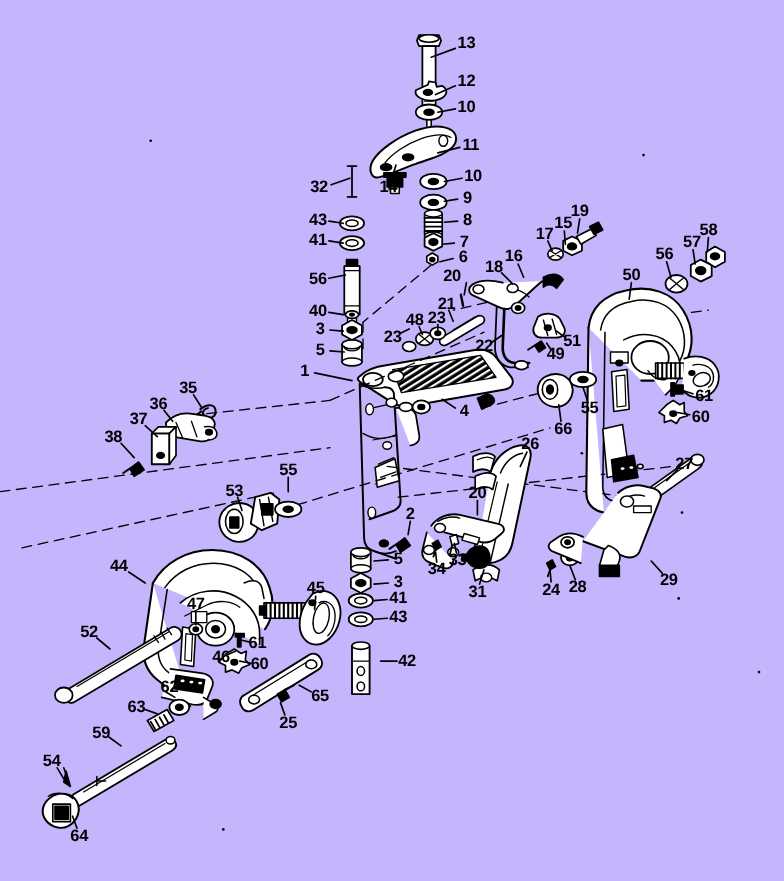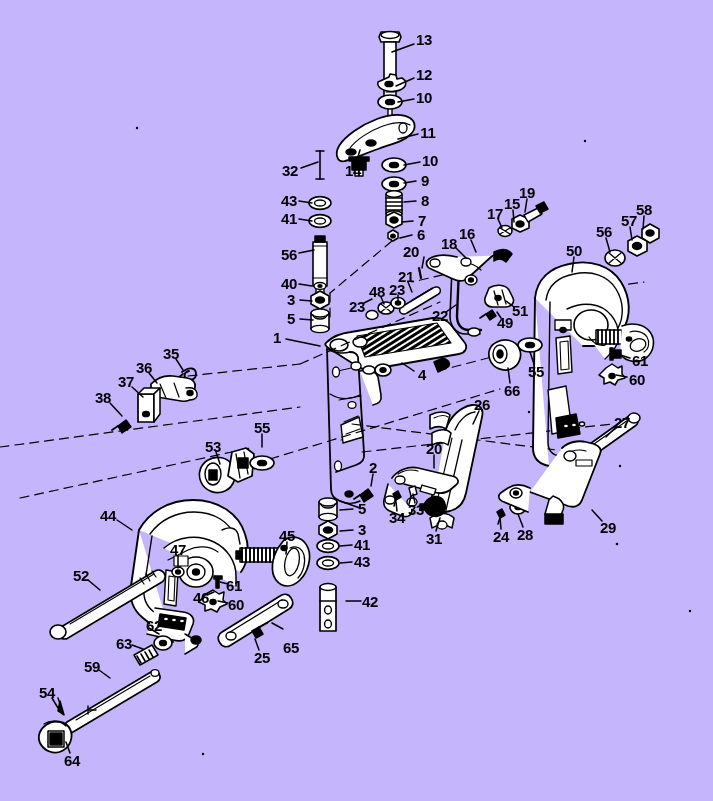--- a/index.html
+++ b/index.html
@@ -660,20 +660,20 @@
       <div class="lbl" style="left: 608px; top: 527px;">29</div>
       <div class="lbl" style="left: 108px; top: 515px;">44</div>
       <div class="lbl" style="left: 178px; top: 549px;">47</div>
       <div class="lbl" style="left: 287px; top: 535px;">45</div>
       <div class="lbl" style="left: 234px; top: 585px;">61</div>
       <div class="lbl" style="left: 201px; top: 597px;">46</div>
       <div class="lbl" style="left: 236px; top: 604px;">60</div>
       <div class="lbl" style="left: 81px; top: 575px;">52</div>
       <div class="lbl" style="left: 142px; top: 625px; margin-left: 12px;">62</div>
       <div class="lbl" style="left: 124px; top: 643px;">63</div>
-      <div class="lbl" style="left: 291px; top: 647px; text-align: right;">65</div>
+      <div class="lbl" style="left: 291px; top: 633px; text-align: right;">65</div>
       <div class="lbl" style="left: 262px; top: 657px;">25</div>
       <div class="lbl" style="left: 92px; top: 666px;">59</div>
       <div class="lbl" style="left: 47px; top: 692px;">54</div>
       <div class="lbl" style="left: 72px; top: 760px;">64</div>
     </div>
 
 </div>
 
 </body></html>

